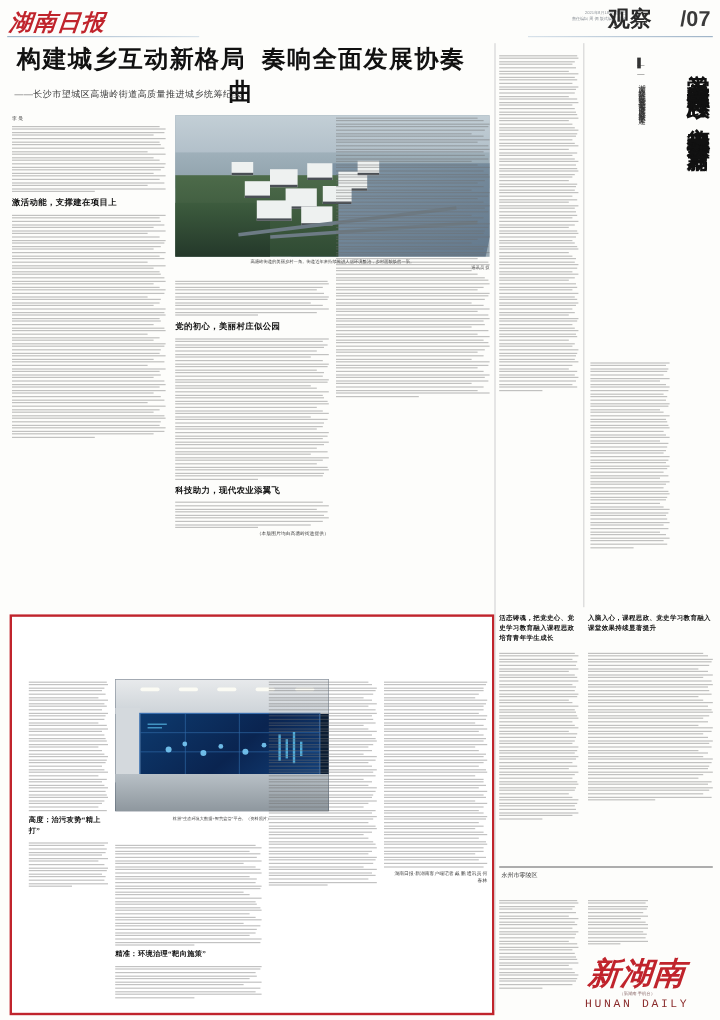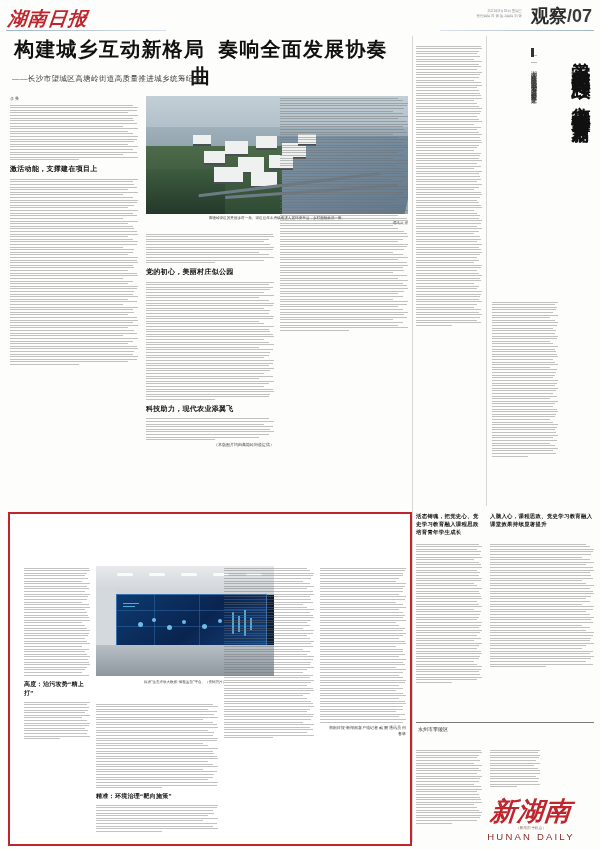--- a/index.html
+++ b/index.html
@@ -40,21 +40,21 @@
     text-align:right;line-height:1.35;
     color:#8a9097;font-size:3.4px;
     font-family:"Liberation Sans",sans-serif;
     white-space:nowrap;
   }
   .section-name{
     position:absolute;right:8px;top:4px;
     font-size:18px;font-weight:bold;color:#2a2a2a;
     font-family:"Liberation Serif",serif;letter-spacing:0px;
   }
-  .section-name .slash{color:#3a3a3a;font-family:"Liberation Sans",sans-serif;}
+  .section-name .slash{color:#3a3a3a;font-family:"Liberation Sans",sans-serif;margin-left:24px;}
 
   
   .headline-main{
     position:absolute;left:12px;top:36px;width:378px;
     text-align:center;
     font-size:20px;font-weight:bold;letter-spacing:1.2px;
     color:#111;
     font-family:Liberation Mono, monospace;
   }
   .subhead-main{
@@ -186,21 +186,21 @@
     position:absolute;right:8px;bottom:8px;width:122px;text-align:center;
   }
   .brand-cn{
     font-size:26px;font-weight:bold;color:#c0242c;
     font-family:"Liberation Serif",serif;font-style:italic;
     letter-spacing:1px;line-height:1;transform:skewX(-5deg);
   }
   .brand-sub{font-size:3.6px;color:#8a6a6a;margin-top:1px;}
   .brand-en{
     font-size:9.5px;letter-spacing:2.2px;color:#8a2b2b;
-    font-family:Liberation Sans, sans-serif;margin-top:1px;
+    font-family:Liberation Mono, monospace;margin-top:1px;
   }
   .faux{display:block;}
   .faux i{
     display:block;height:1px;background:#6e6e6e;opacity:.42;margin:1.62px 0;
   }
   .faux i.s1{width:96%}.faux i.s2{width:99%}.faux i.s3{width:92%}
   .faux i.s4{width:100%}.faux i.s5{width:88%}.faux i.s6{width:97%}
   .faux i.last{width:54%}
 </style>
 </head>

